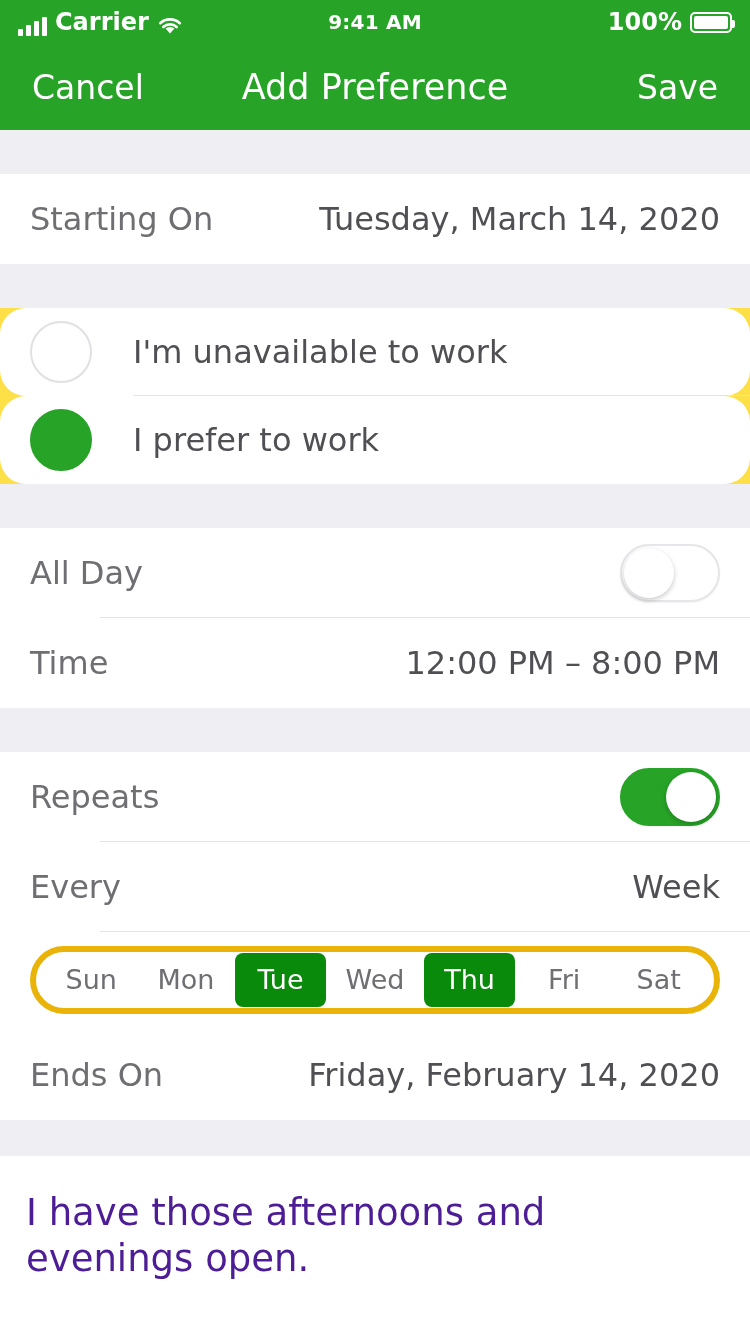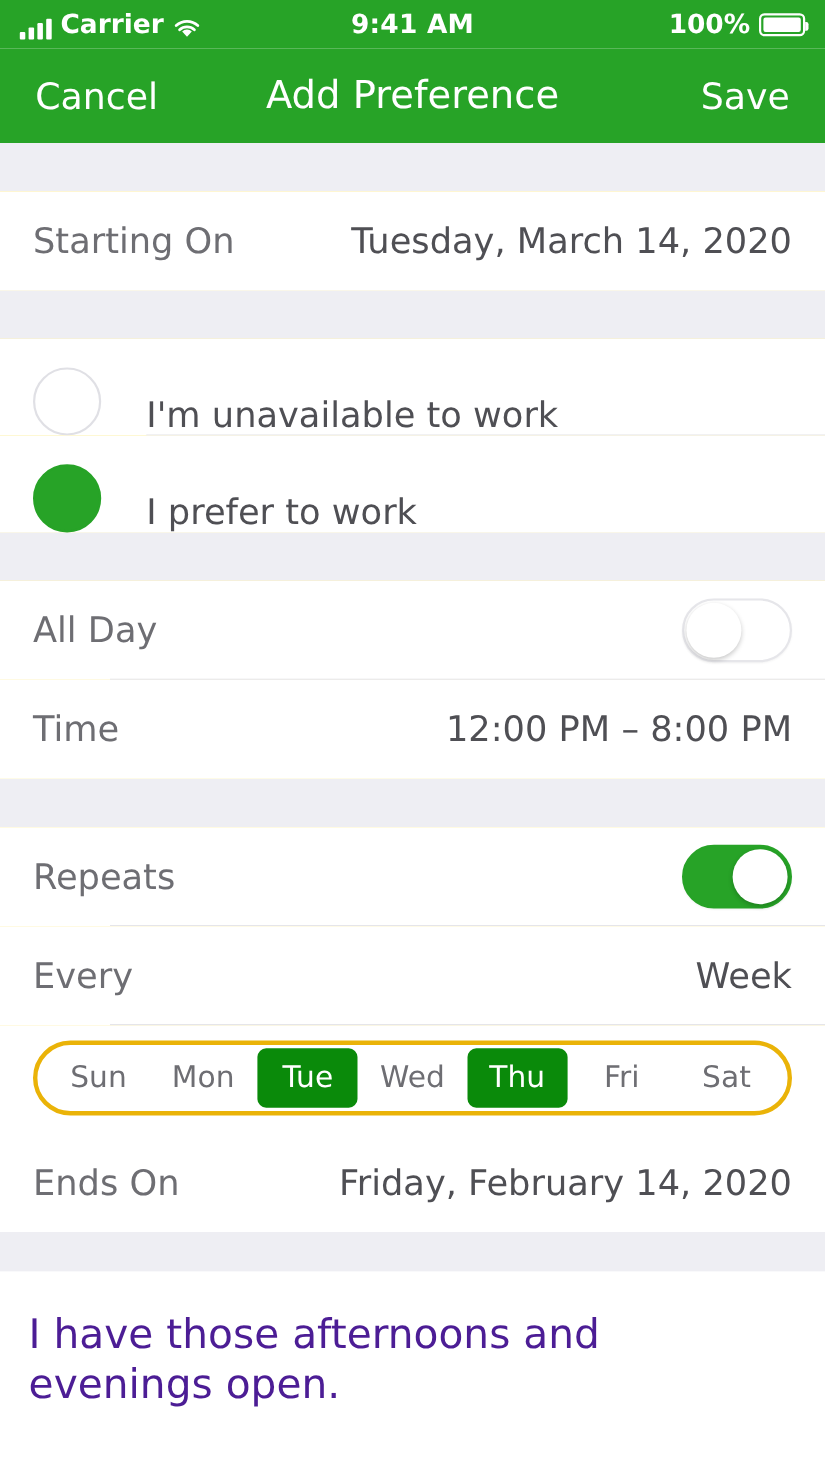--- a/index.html
+++ b/index.html
@@ -13,21 +13,21 @@
 
   
   .statusbar{
     height:44px; background:#27a327; color:#fff;
     display:flex; align-items:center; padding:0 18px;
     position:relative;
   }
   .sb-left{ display:flex; align-items:flex-end; gap:8px; }
   .sb-center{
     position:absolute; left:0; right:0; text-align:center;
-    font-size:24px; font-weight:bold; letter-spacing:0.2px;
+    font-size:20px; font-weight:bold; letter-spacing:0.2px;
   }
   .sb-right{ margin-left:auto; display:flex; align-items:center; gap:8px; position:relative; z-index:2; }
   .sb-text{ font-size:24px; font-weight:bold; }
   .bars{ display:flex; align-items:flex-end; gap:3px; height:20px; }
   .bars i{ display:block; width:5px; background:#fff; border-radius:1px; }
   .bars i:nth-child(1){ height:7px; }
   .bars i:nth-child(2){ height:11px; }
   .bars i:nth-child(3){ height:15px; }
   .bars i:nth-child(4){ height:19px; }
   .wifi{ width:26px; height:20px; position:relative; }
@@ -59,21 +59,21 @@
     display:flex; align-items:center; justify-content:space-between;
     padding:0 30px; height:90px; background:#fff; position:relative;
   }
   .row-label{ font-size:32px; color:#6e6e73; }
   .row-value{ font-size:32px; color:#4f4f54; }
   .divider{ position:absolute; left:100px; right:0; bottom:0; height:1px; background:#e3e3e8; }
   .divider.indent-radio{ left:133px; }
 
   
   .radio-row{
-    display:flex; align-items:flex-end; height:88px; padding:0 30px; position:relative; background:#fff;
+    display:flex; align-items:center; height:88px; padding:0 30px; position:relative; background:#fff;border-radius:26px;
   }
   .radio{
     width:62px; height:62px; border-radius:50%;
     border:2px solid #e0e0e5; background:#fff; flex:none;
   }
   .radio.checked{ background:#27a327; border-color:#27a327; }
   .radio-label{ font-size:32px; color:#4f4f54; margin-left:41px; }
 
   
   .toggle{
@@ -84,21 +84,21 @@
     position:absolute; top:2px; left:2px; width:50px; height:50px; border-radius:50%;
     background:#fff; box-shadow:0 2px 5px rgba(0,0,0,.22);
   }
   .toggle.on{ background:#27a327; border-color:#27a327; }
   .toggle.on .knob{ left:auto; right:2px; }
 
   
   .daypicker-wrap{ padding:14px 30px 16px 30px; background:#fff; }
   .daypicker{
     display:flex; align-items:center; justify-content:space-between;
-    border:4px solid #eab308; border-radius:34px; height:68px; padding:0 8px;
+    border:6px solid #eab308; border-radius:34px; height:68px; padding:0 8px;
   }
   .day{
     flex:1; text-align:center; font-size:27px; color:#6e6e73;
     height:54px; line-height:54px; border-radius:8px; margin:0 2px;
     font-family:"DejaVu Sans", sans-serif; background:transparent; border:none; cursor:pointer;
   }
   .day.selected{ background:#0a8a0a; color:#fff; }
 
   
   .note{

